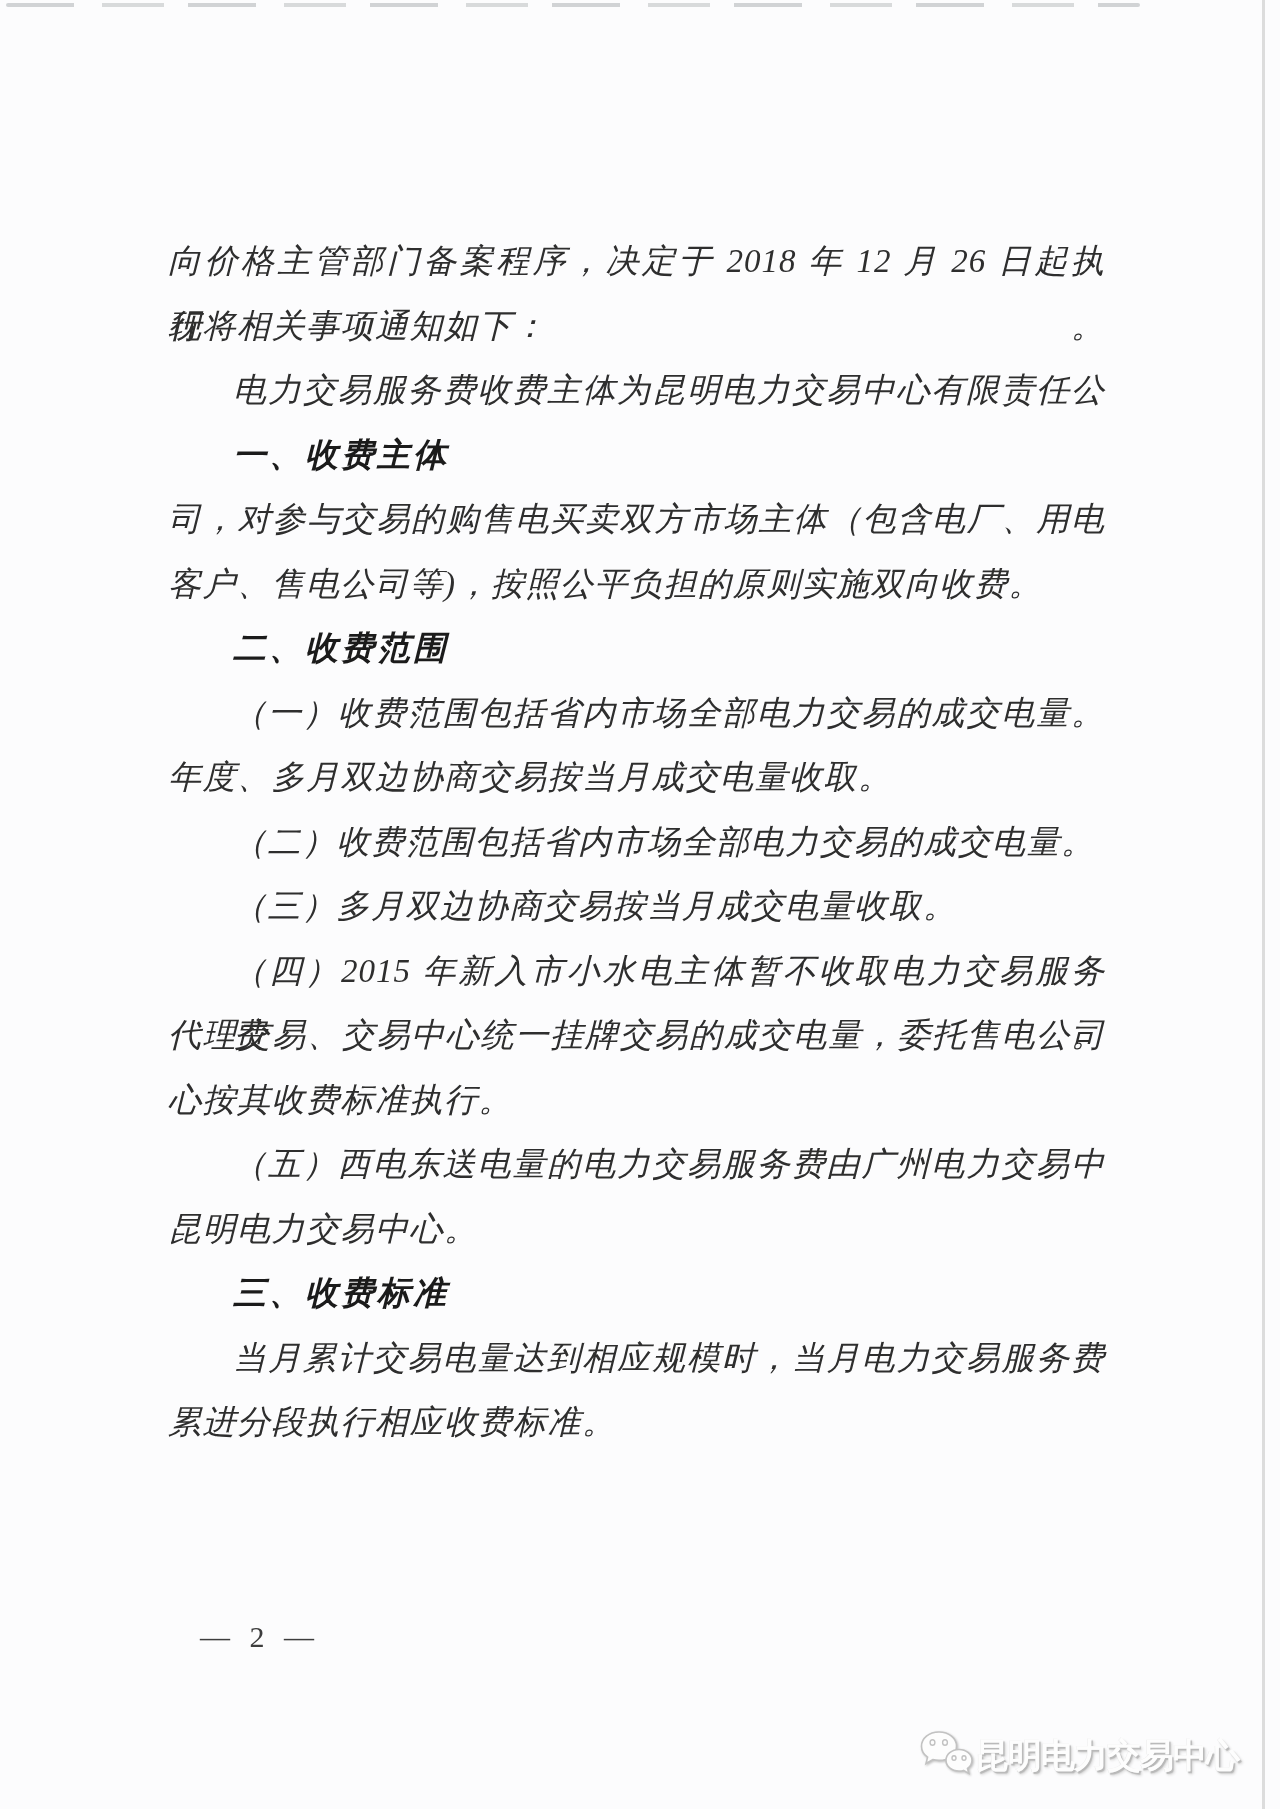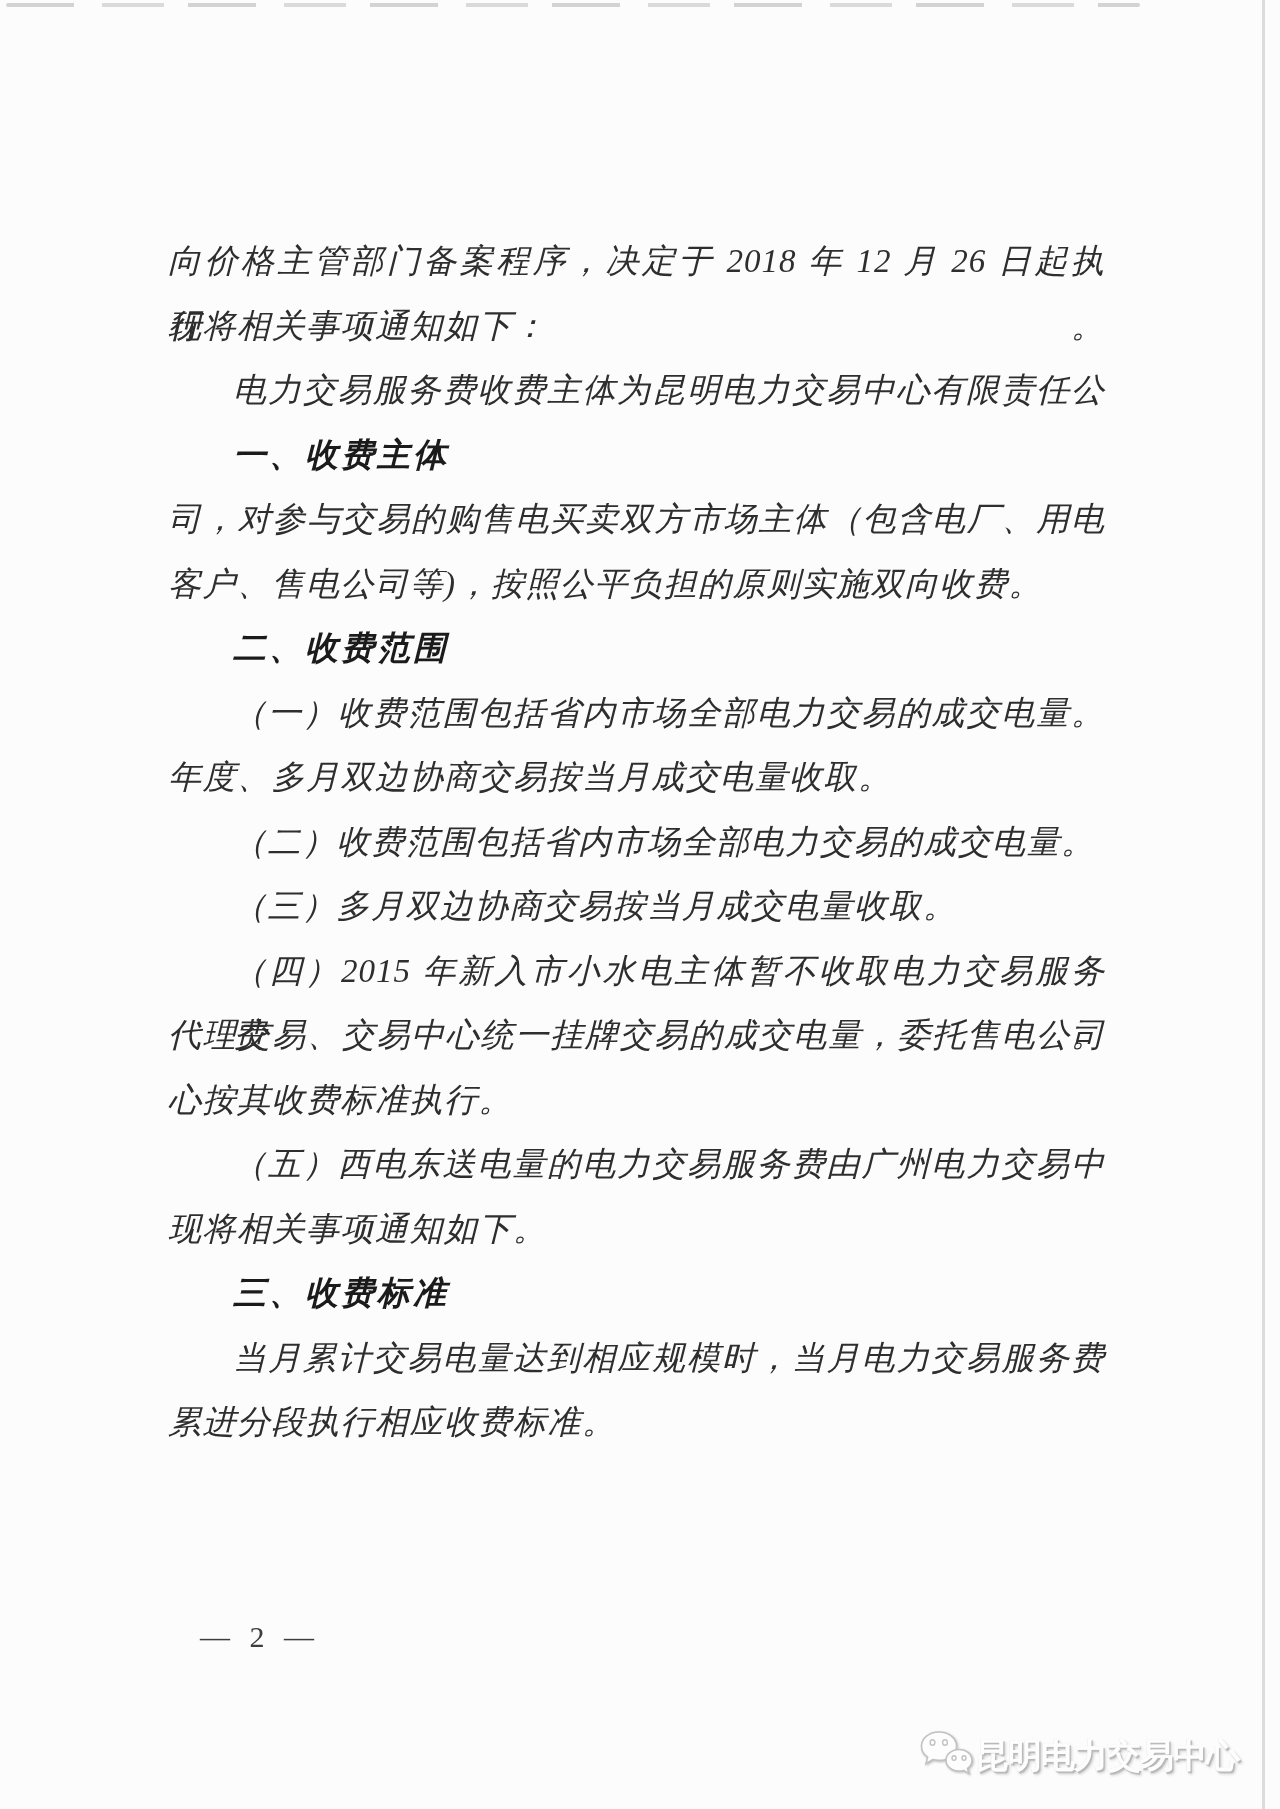--- a/index.html
+++ b/index.html
@@ -90,21 +90,21 @@
     <div class="line end">客户、售电公司等)，按照公平负担的原则实施双向收费。</div>
     <div class="line heading">二、收费范围</div>
     <div class="line full indent">（一）收费范围包括省内市场全部电力交易的成交电量。</div>
     <div class="line end">年度、多月双边协商交易按当月成交电量收取。</div>
     <div class="line end indent">（二）收费范围包括省内市场全部电力交易的成交电量。</div>
     <div class="line end indent">（三）多月双边协商交易按当月成交电量收取。</div>
     <div class="line full indent">（四）2015 年新入市小水电主体暂不收取电力交易服务费。</div>
     <div class="line full">代理交易、交易中心统一挂牌交易的成交电量，委托售电公司</div>
     <div class="line end">心按其收费标准执行。</div>
     <div class="line full indent">（五）西电东送电量的电力交易服务费由广州电力交易中</div>
-    <div class="line end">现将相关事项通知如下。</div>
+    <div class="line end">昆明电力交易中心。</div>
     <div class="line heading">三、收费标准</div>
     <div class="line full indent">当月累计交易电量达到相应规模时，当月电力交易服务费</div>
     <div class="line end">累进分段执行相应收费标准。</div>
   </div>
 
   <div class="page-number">— 2 —</div>
 
   <div class="watermark">
     <span class="watermark-icon">
       <svg width="56" height="52" viewBox="0 0 56 52">

